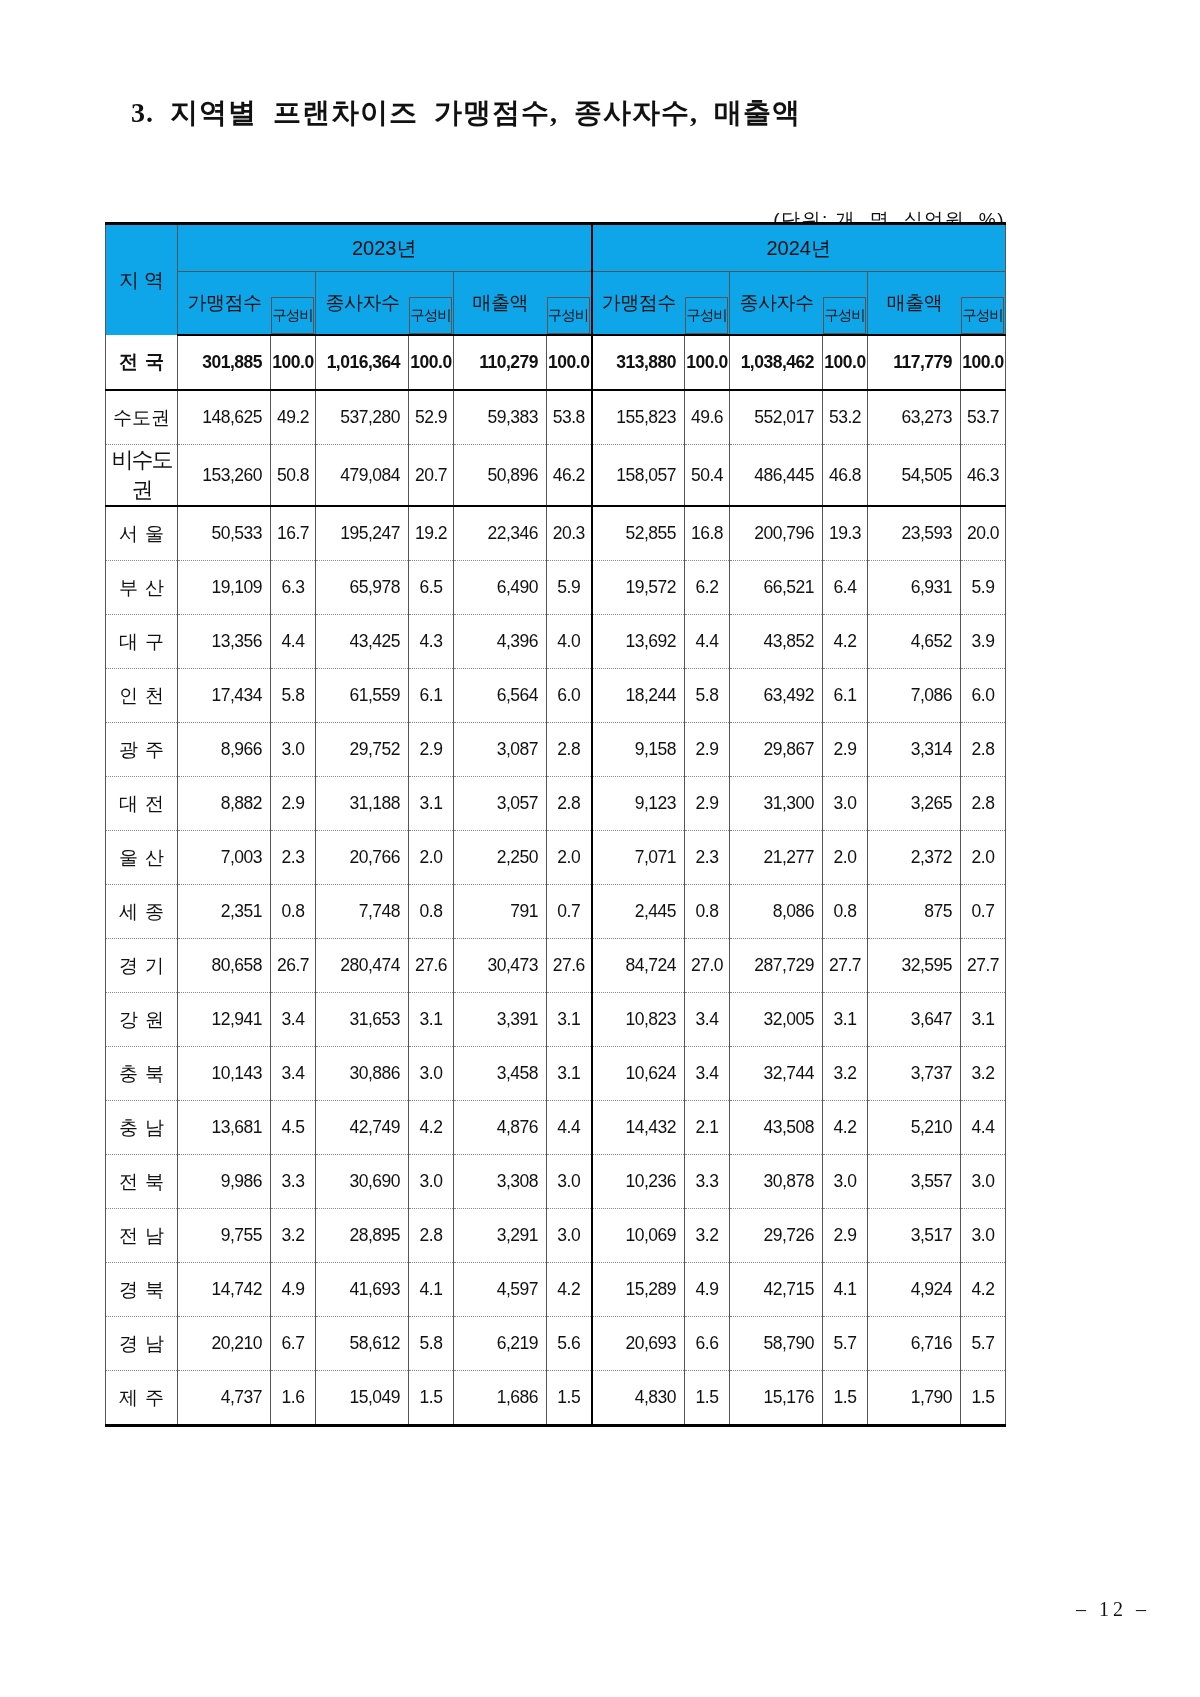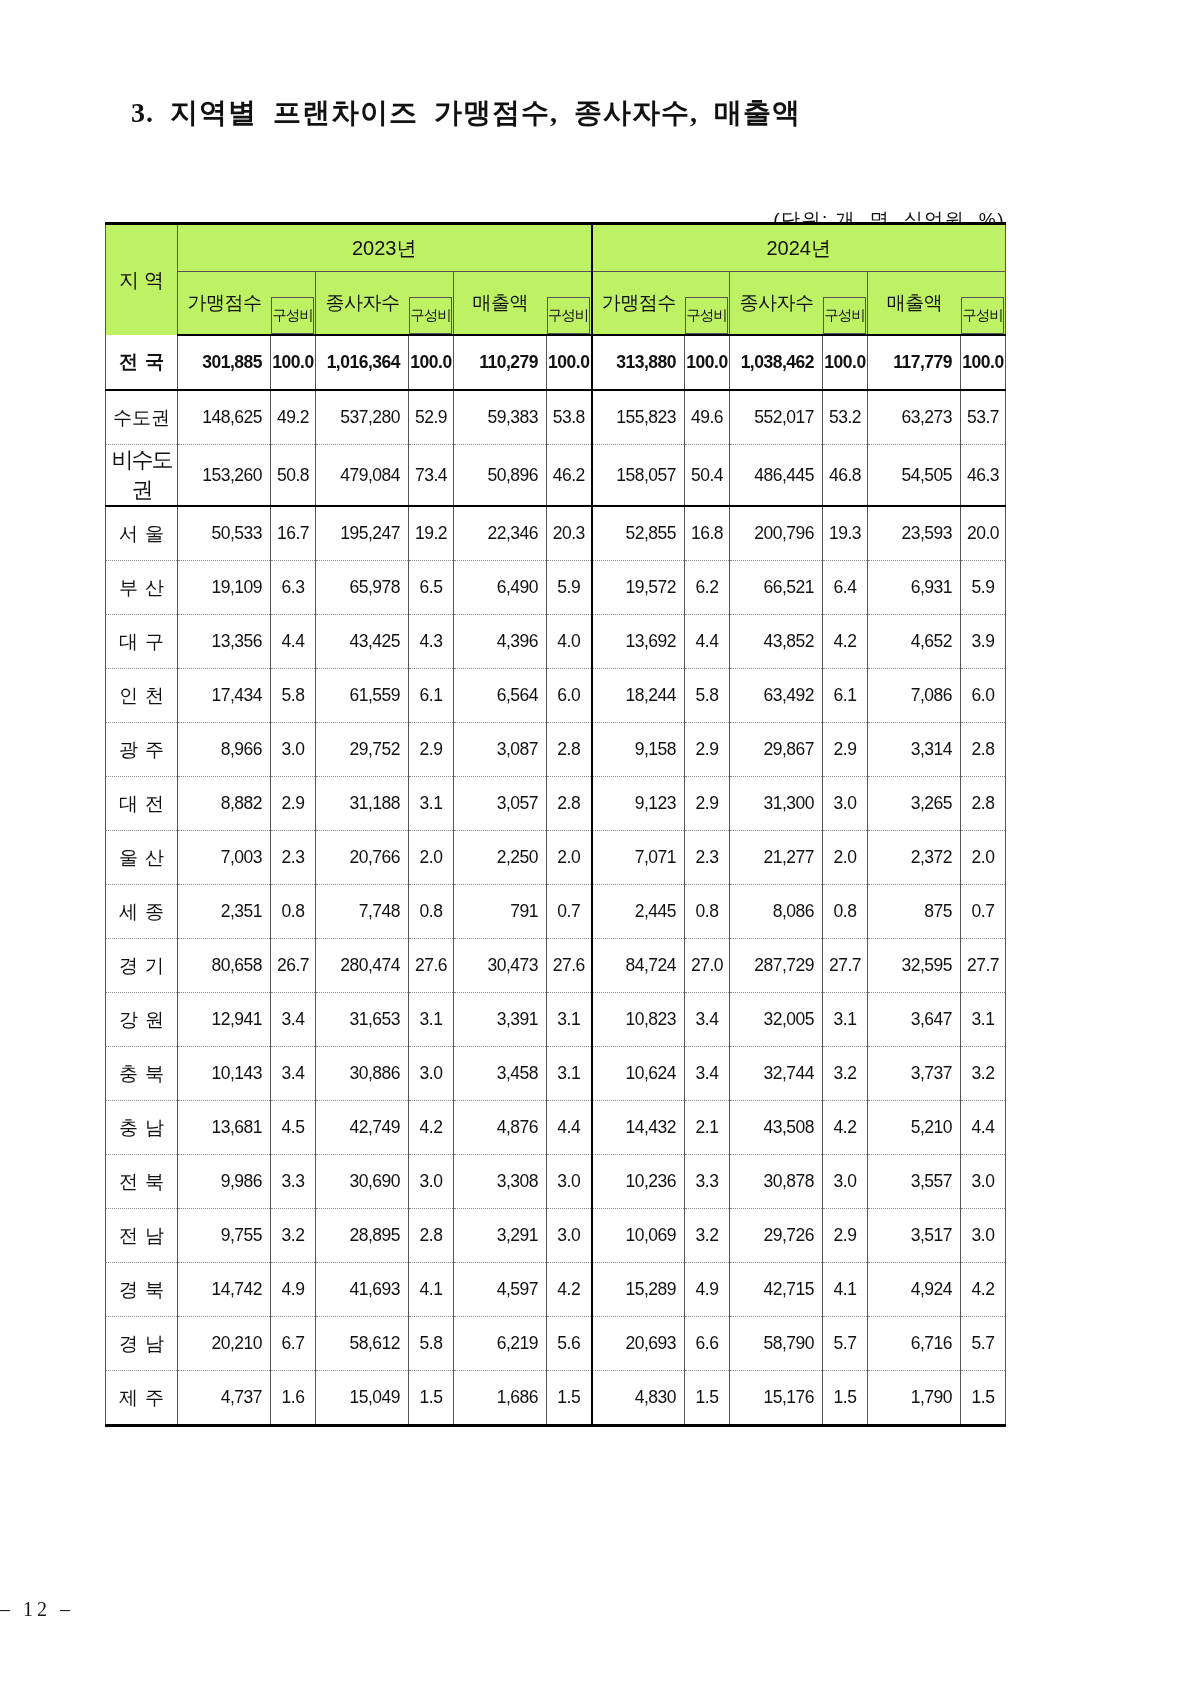--- a/index.html
+++ b/index.html
@@ -18,21 +18,21 @@
     position:absolute; right:195px; top:195px;
     font-size:19px; letter-spacing:1.5px; white-space:nowrap;margin-top:12px;
   }
   .table-wrap { position:absolute; left:105px; top:222px; width:900px; }
   table.stats {
     border-collapse:collapse; table-layout:fixed; width:900px;
     border-top:3px solid #000; border-bottom:3px solid #000;
     border-left:1px solid #555; border-right:1px solid #555;
   }
   .stats th, .stats td { border-left:1px solid #555; font-weight:normal; padding:0; }
-  .stats thead th { background:#bef264; }
+  .stats thead th { background:#0ea5e9; }
   .stats tr.year-row th.year { height:46px; border-bottom:1px solid #555; font-size:20px; text-align:center; }
   .stats th.region-head { font-size:20px; vertical-align:middle; }
   .stats tr.sub-row th { border-bottom:2px solid #000; height:62px; }
   .pair .inner { display:flex; height:62px; align-items:stretch;justify-content:center; }
   .pair .mlabel { flex:1; display:flex; align-items:center; justify-content:center; font-size:19px; letter-spacing:-0.5px; }
   .pair .pbox {
     width:43px; height:37px; border:1px solid #555; align-self:flex-end;
     display:flex; align-items:center; justify-content:center;
     font-size:14.5px; letter-spacing:-1px; margin-right:1px; box-sizing:border-box;
   }
@@ -41,21 +41,21 @@
   .stats td.pct { text-align:center; letter-spacing:-0.5px; }
   .stats td.region { font-size:19px; }
   .rname { text-align:center; }
   .rname2 { display:flex; justify-content:space-between; padding:0 13px; }
   .rname4 { letter-spacing:-2px; font-size:22px; }
   .stats tr.bold td { font-weight:700; }
   .stats tr.sep-dotted td { border-bottom:1px dotted #888; }
   .stats tr.sep-solid td { border-bottom:2px solid #000; }
   .ybound { border-left:2px solid #000 !important;margin-left:36px; }
   .footer {
-    position:absolute; left:0; top:1598px; width:1150px; text-align:left;
+    position:absolute; left:0; top:1598px; width:1150px; text-align:right;
     font-family:"Liberation Serif","DejaVu Serif",serif; font-size:20px; letter-spacing:4px;
   }
 </style>
 </head>
 <body>
 
 <div class="title">3. 지역별 프랜차이즈 가맹점수, 종사자수, 매출액</div>
 <div class="unit-note">(단위: 개, 명, 십억원, %)</div>
 
 <div class="table-wrap">
@@ -163,21 +163,21 @@
           <td class="num">63,273</td>
           <td class="pct">53.7</td>
         </tr>
         <tr class="sep-solid">
           <td class="region">
             <div class="rname rname4">비수도권</div>
           </td>
           <td class="num">153,260</td>
           <td class="pct">50.8</td>
           <td class="num">479,084</td>
-          <td class="pct">73.4</td>
+          <td class="pct">20.7</td>
           <td class="num">50,896</td>
           <td class="pct">46.2</td>
           <td class="num ybound">158,057</td>
           <td class="pct">50.4</td>
           <td class="num">486,445</td>
           <td class="pct">46.8</td>
           <td class="num">54,505</td>
           <td class="pct">46.3</td>
         </tr>
         <tr class="sep-dotted">

